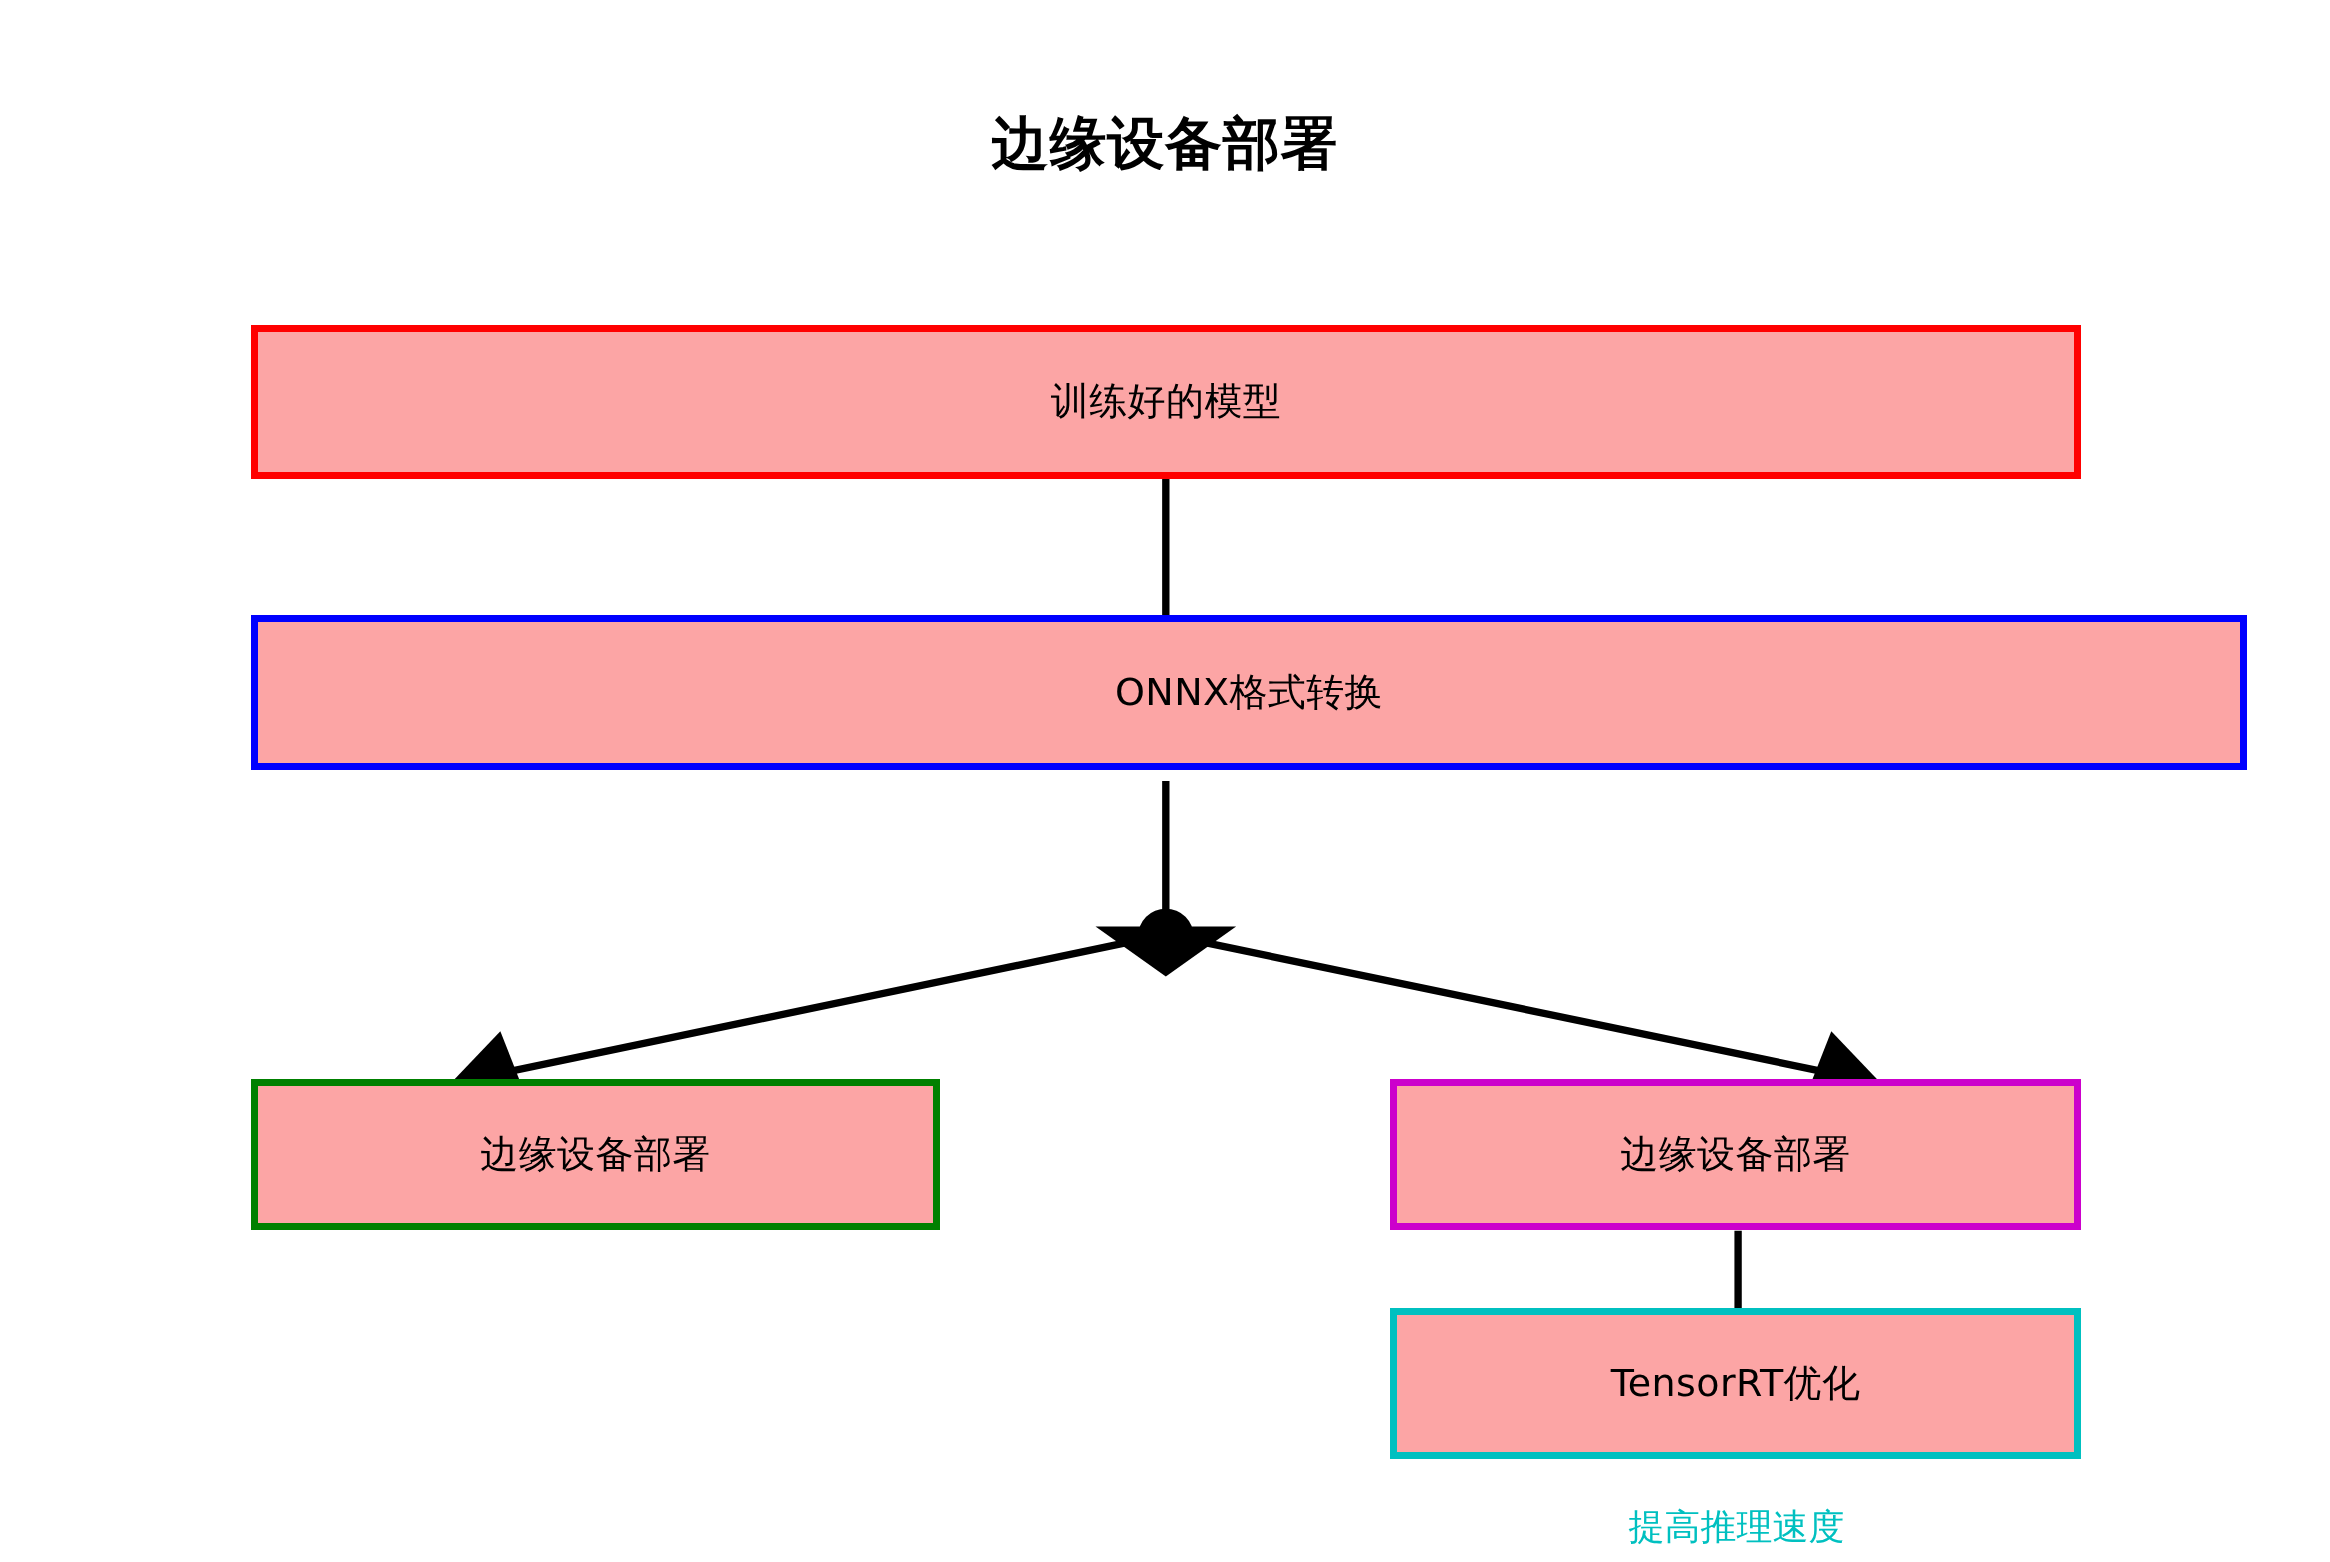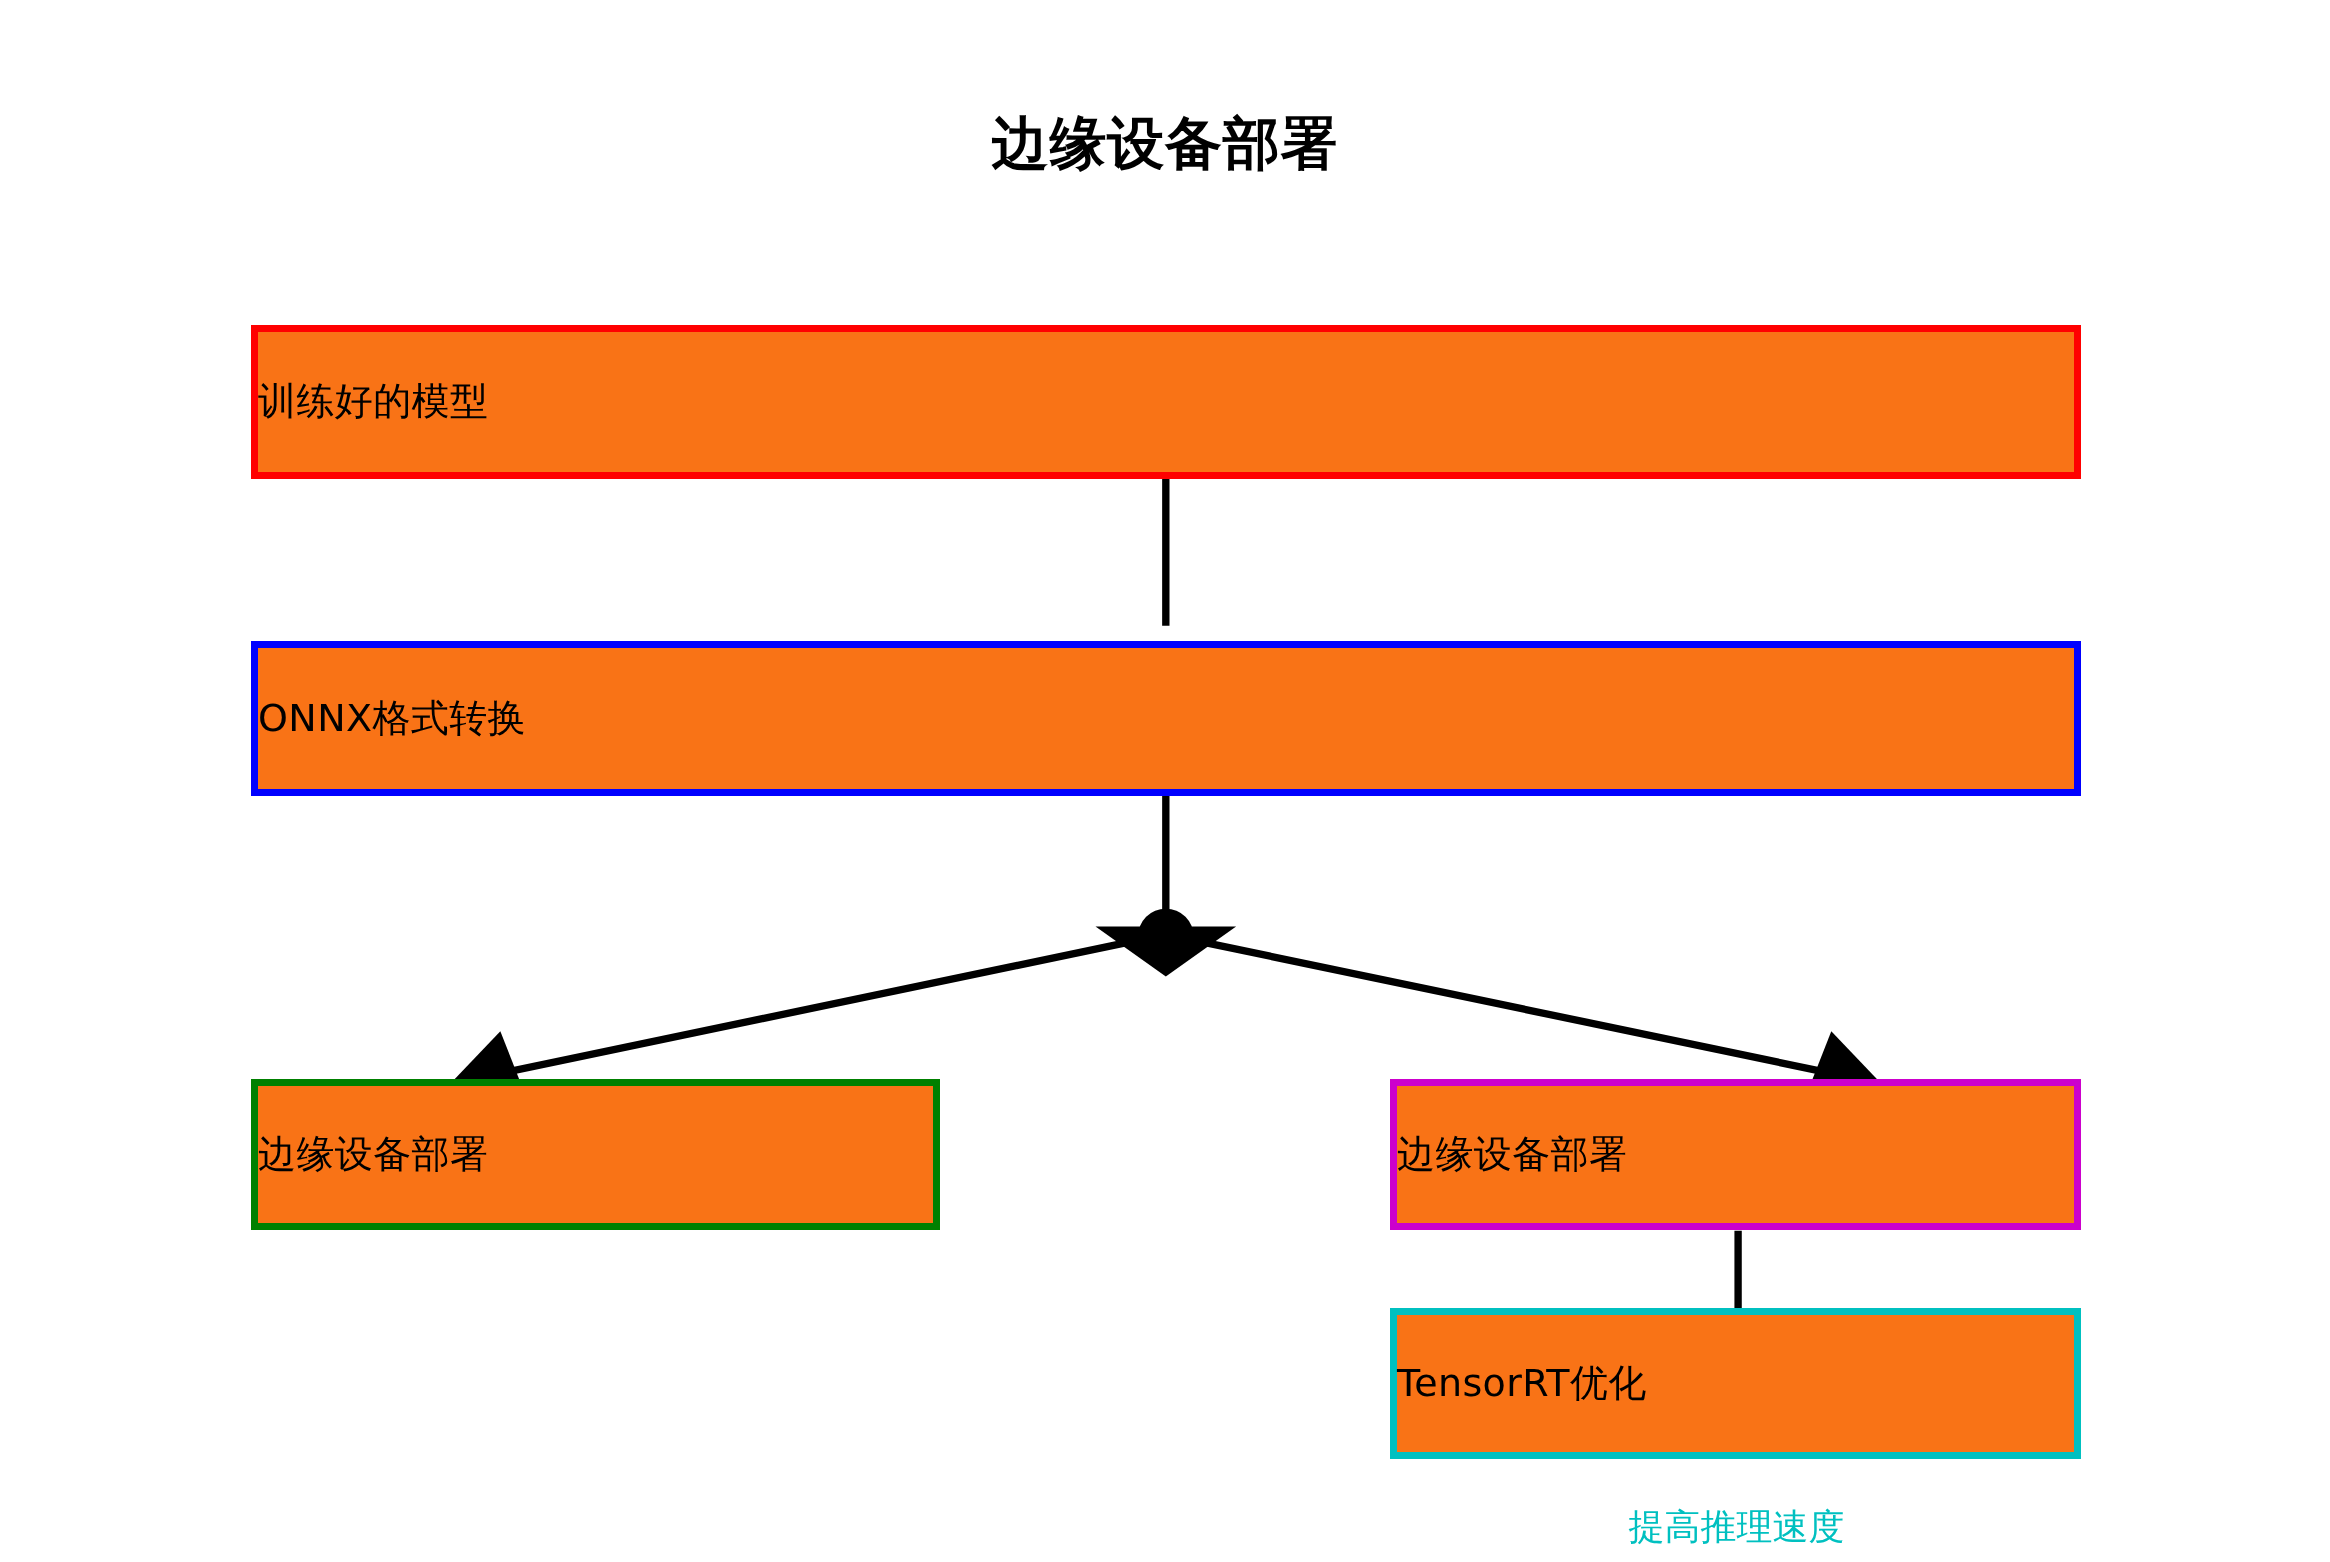--- a/index.html
+++ b/index.html
@@ -18,23 +18,24 @@
   #diagram-svg {
     position: absolute;
     left: 0;
     top: 0;
     width: 2330px;
     height: 1563px;
   }
   .node-box {
     position: absolute;
     box-sizing: border-box;
-    background: #f97316;
+    background: #fca5a5;
     display: flex;
     align-items: center;
+    justify-content: center;
   }
   .node-label {
     font-size: 38px;
     color: #000000;
     line-height: 1.1;
     letter-spacing: 0.4px;
     white-space: nowrap;
   }
   #page-title {
     position: absolute;
@@ -80,21 +81,21 @@
     <polygon points="2303,1324 2212,1306 2240,1324" fill="#000000"></polygon>
     <polygon points="2301,1325 2240,1261 2216,1322" fill="#000000"></polygon>
 
     <line x1="2126" y1="1505" x2="2126" y2="1602" stroke="#000000" stroke-width="9"></line>
   </svg>
 
   <div class="node-box" style="left:251px; top:325px; width:1830px; height:154px; border:7.4px solid #ff0000;">
     <span class="node-label">训练好的模型</span>
   </div>
 
-  <div class="node-box" style="left:251px; top:641px; width:1830px; height:155px; border:7.4px solid #0000ff;">
+  <div class="node-box" style="left:251px; top:615px; width:1996px; height:155px; border:7.4px solid #0000ff;">
     <span class="node-label">ONNX格式转换</span>
   </div>
 
   <div class="node-box" style="left:251px; top:1079px; width:689px; height:151px; border:7.4px solid #008000;">
     <span class="node-label">边缘设备部署</span>
   </div>
 
   <div class="node-box" style="left:1390px; top:1079px; width:691px; height:151px; border:7.4px solid #cc00cc;">
     <span class="node-label">边缘设备部署</span>
   </div>

